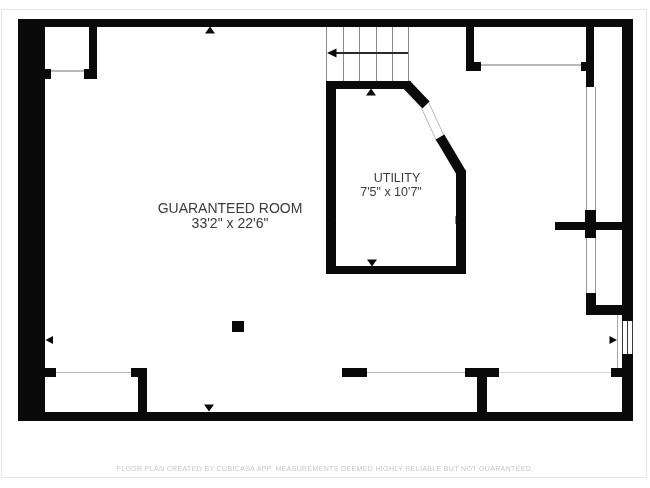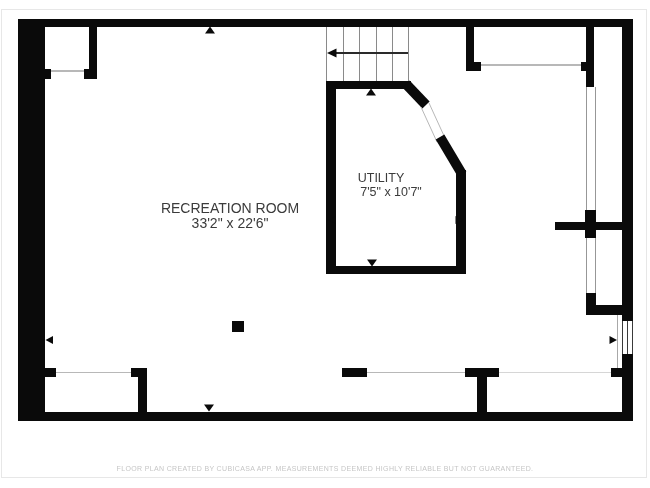--- a/index.html
+++ b/index.html
@@ -94,20 +94,20 @@
     <polygon points="327,53 336.5,48.5 336.5,57.5" fill="#0a0a0a"></polygon>
     <polygon points="371,88.5 366,95.5 376,95.5" fill="#0a0a0a"></polygon>
     <polygon points="372,266.5 367,259.5 377,259.5" fill="#0a0a0a"></polygon>
     <polygon points="328.5,220 336,216 336,224" fill="#0a0a0a"></polygon>
     <polygon points="463,220 455.5,216 455.5,224" fill="#0a0a0a"></polygon>
     <polygon points="45.5,340 53,336 53,344" fill="#0a0a0a"></polygon>
     <polygon points="617,340 609.5,336 609.5,344" fill="#0a0a0a"></polygon>
     <polygon points="209,411.5 204,404.5 214,404.5" fill="#0a0a0a"></polygon>
   </svg>
 
-  <div class="label big" style="left:80px;top:201px;width:300px">RECREATION ROOM</div>
+  <div class="label big" style="left:80px;top:201px;width:300px">GUARANTEED ROOM</div>
   <div class="label big" style="left:80px;top:216px;width:300px">33'2" x 22'6"</div>
-  <div class="label small" style="left:311px;top:172px;width:140px">UTILITY</div>
+  <div class="label small" style="left:327px;top:172px;width:140px">UTILITY</div>
   <div class="label small" style="left:321px;top:186px;width:140px">7'5" x 10'7"</div>
 
   <div class="footer">FLOOR PLAN CREATED BY CUBICASA APP. MEASUREMENTS DEEMED HIGHLY RELIABLE BUT NOT GUARANTEED.</div>
 
 </div>
 
 </body></html>

